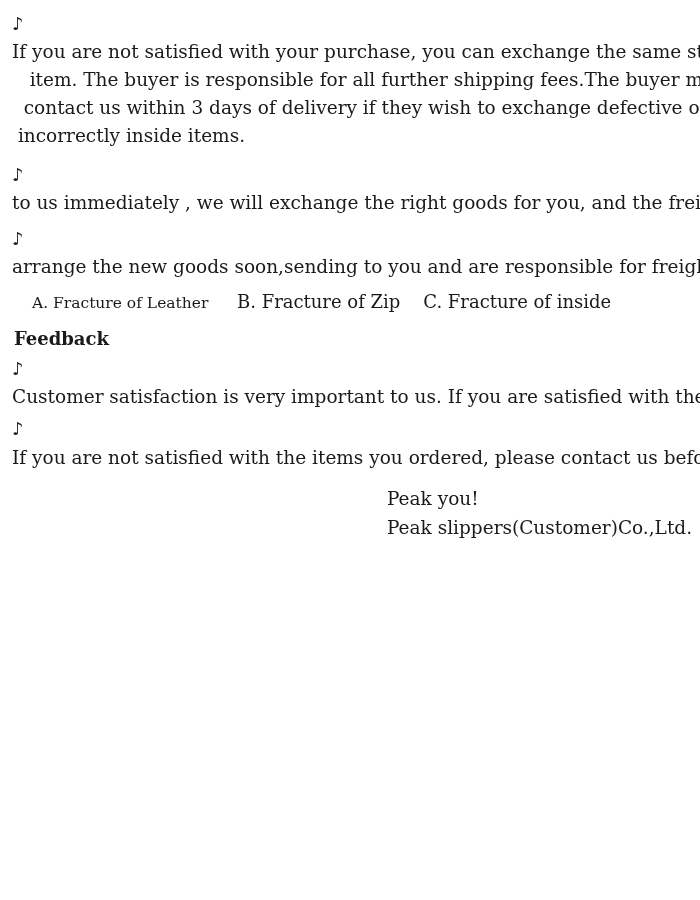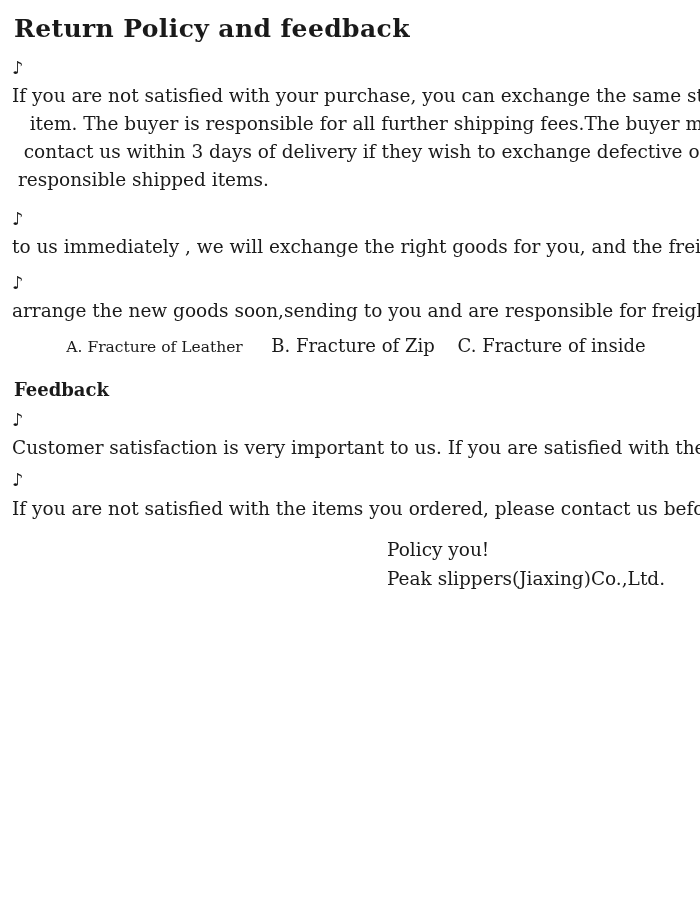--- a/index.html
+++ b/index.html
@@ -49,24 +49,23 @@
   .block-3 { margin-bottom: 6px; }
   .p-lines {
     display: block;
   }
   .ln {
     display: block;
     white-space: pre;
   }
   .options-row {
     font-size: 18px;
-    margin: 8px 0 20px 20px;
+    margin: 8px 0 13px 20px;
     line-height: 1.4;
     white-space: pre;
-    text-align: center;
   }
   .opt-a { font-size: 15.5px; }
   .opt-b, .opt-c { font-size: 18px; }
   .closing {
     margin-top: 12px;
   }
   .closing .ln {
     font-size: 18.5px;
     line-height: 1.6;
     text-align: left;
@@ -77,28 +76,27 @@
   .company {
     margin-left: 375px;
   }
   .fb-para { margin-bottom: 4px; }
 </style>
 </head>
 <body>
 
 <div class="page">
 
-  <div class="doc-title">Return Policy  and feedback</div>
 
   <div class="para block-1">
     <span class="note-glyph">♪</span><span class="p-lines">
       <span class="ln">If you are not satisfied with your purchase, you can exchange the same style</span>
       <span class="ln">   item. The buyer is responsible for all further shipping fees.The buyer must</span>
       <span class="ln">  contact us within 3 days of delivery if they wish to exchange defective or</span>
-      <span class="ln"> responsible shipped items.</span>
+      <span class="ln"> incorrectly inside items.</span>
     </span>
   </div>
 
   <div class="para block-2">
     <span class="note-glyph">♪</span><span class="p-lines">
       <span class="ln">to us immediately , we will exchange the right goods for you, and the freight</span>
     </span>
   </div>
 
   <div class="para block-3">
@@ -117,17 +115,17 @@
     </span>
   </div>
 
   <div class="para fb-para">
     <span class="note-glyph">♪</span><span class="p-lines">
       <span class="ln">If you are not satisfied with the items you ordered, please contact us before</span>
     </span>
   </div>
 
   <div class="closing">
-    <span class="ln thank">Policy you!</span>
-    <span class="ln company">Peak slippers(Jiaxing)Co.,Ltd.</span>
+    <span class="ln thank">Peak you!</span>
+    <span class="ln company">Peak slippers(Customer)Co.,Ltd.</span>
   </div>
 
 </div>
 
 </body></html>

